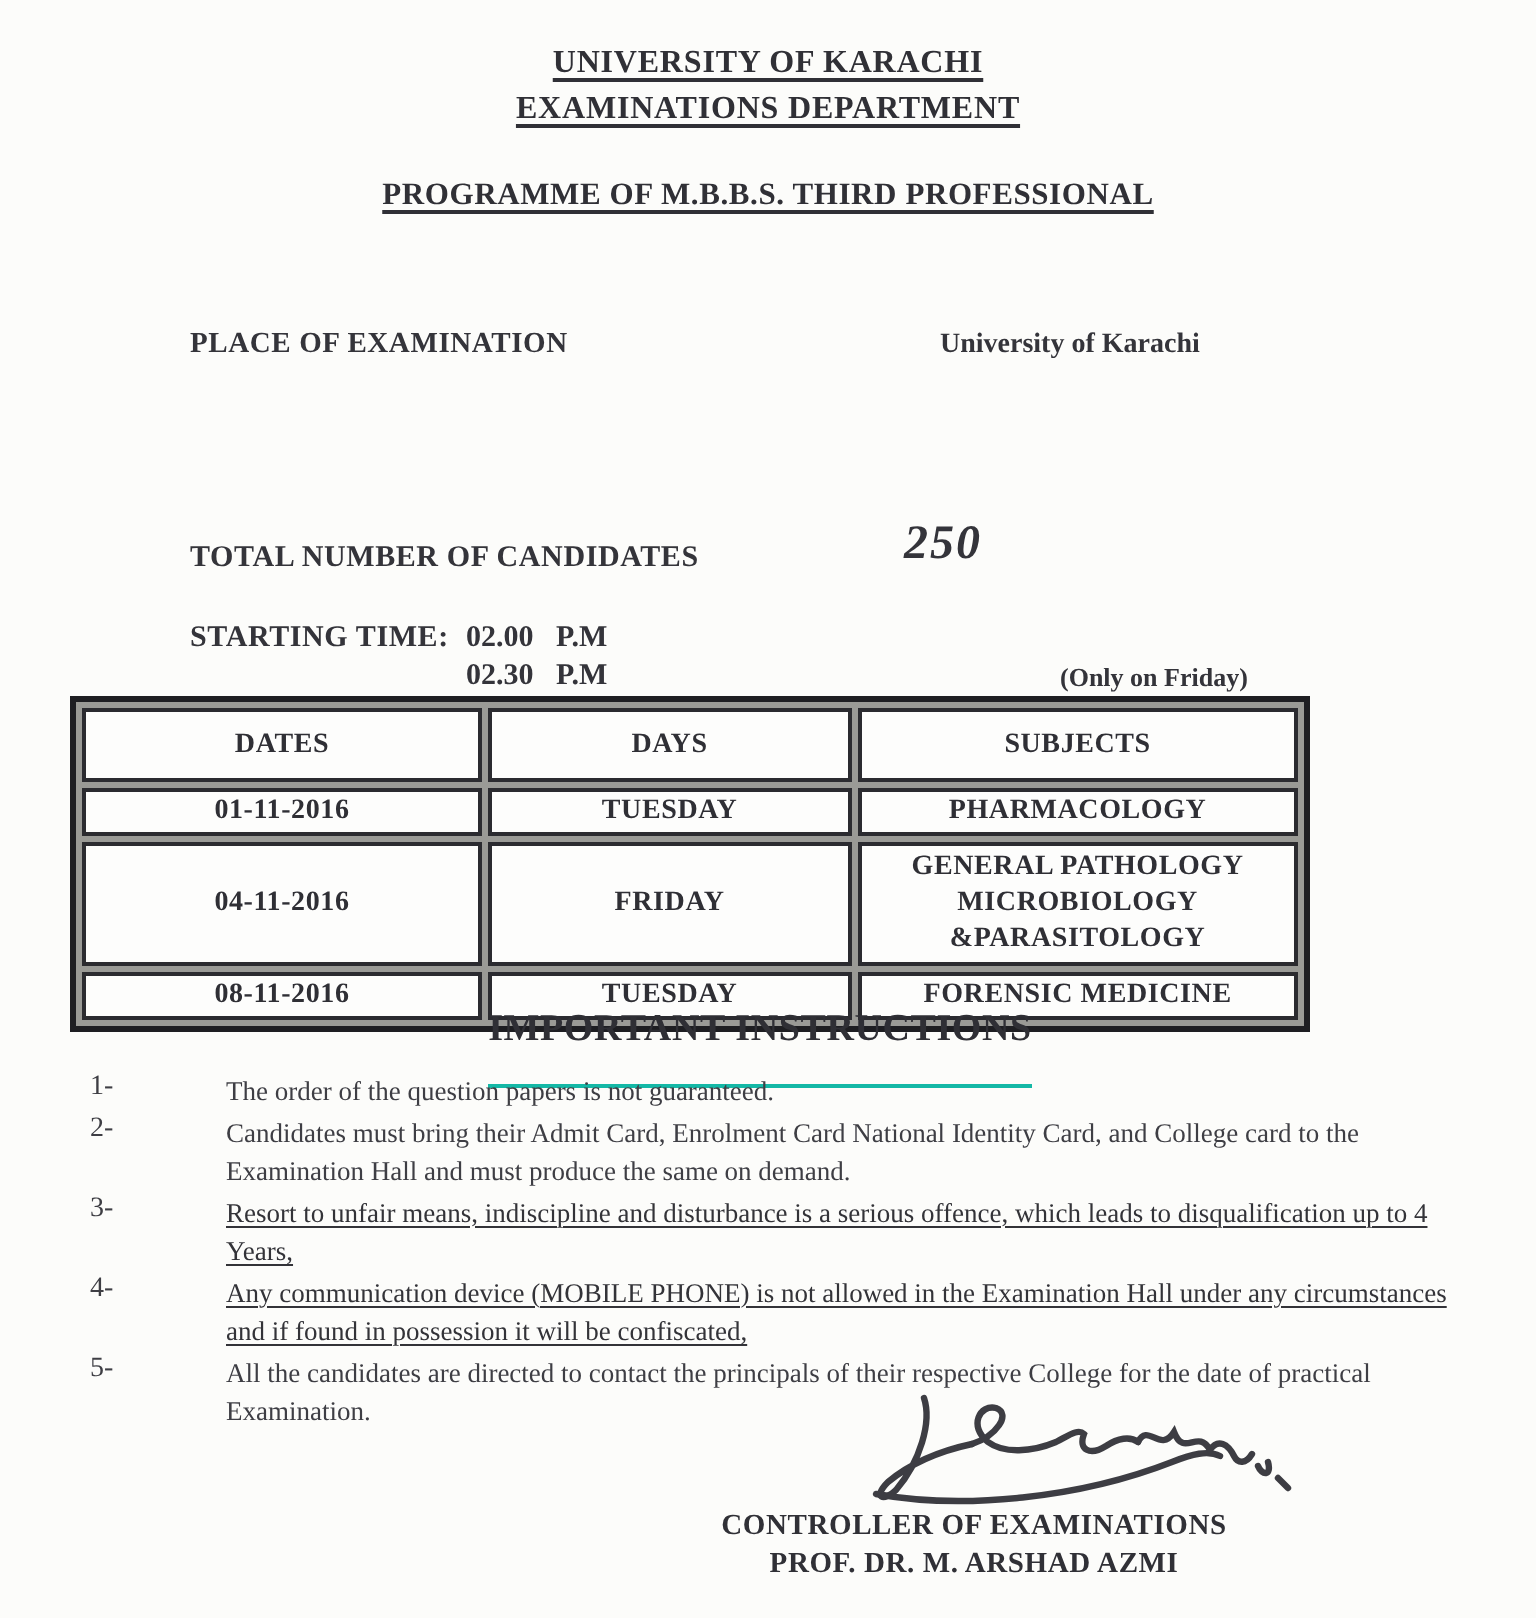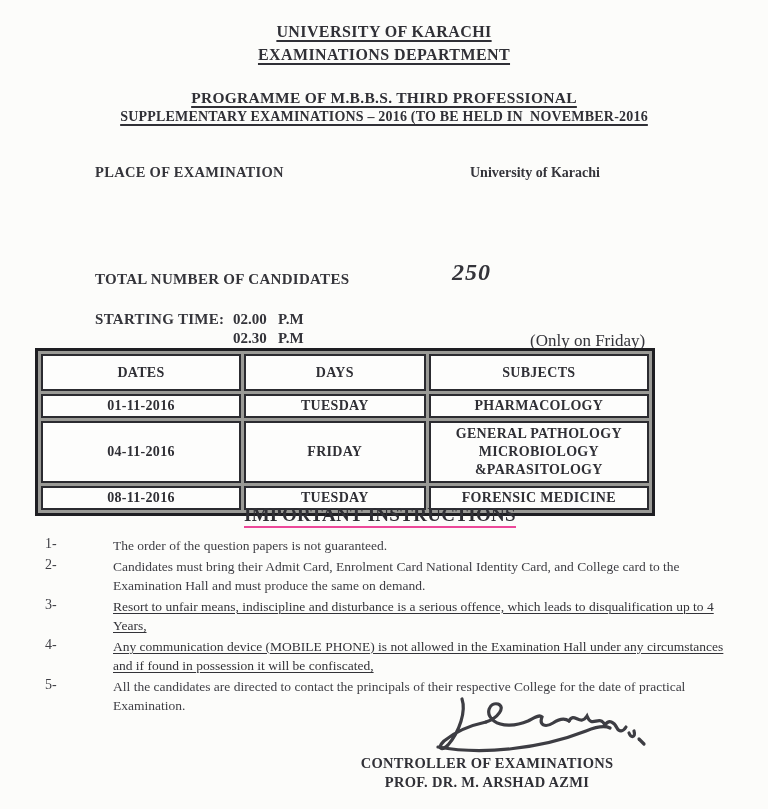--- a/index.html
+++ b/index.html
@@ -37,21 +37,21 @@
   .place-value { position: absolute; top: 162px; left: 470px; font-weight: bold; font-size: 14px; line-height: 21px; }
 
   
   .cand-label { position: absolute; top: 271px; left: 95px; font-weight: bold; font-size: 15px; letter-spacing: 0.3px; }
   .cand-count { position: absolute; top: 259px; left: 452px; font-weight: bold; font-size: 24px; letter-spacing: 1px; font-style: italic; }
 
   
   .time-label { position: absolute; top: 311px; left: 95px; font-weight: bold; font-size: 15px; letter-spacing: 0.3px; }
   .time-1 { position: absolute; top: 311px; left: 233px; font-weight: bold; font-size: 15px; white-space: pre; }
   .time-2 { position: absolute; top: 330px; left: 233px; font-weight: bold; font-size: 15px; white-space: pre; }
-  .time-note { position: absolute; top: 331px; left: 530px; font-weight: normal; font-size: 17px; }
+  .time-note { position: absolute; top: 331px; left: 530px; font-weight: bold; font-size: 13px; }
 
   
   .sched {
     position: absolute; top: 348px; left: 35px;
     border-collapse: separate; border-spacing: 3px;
     background: #98989350;
     background-color: #9a9a96;
     border: 3px solid #1e1e22;
     width: 620px;
   }
@@ -71,21 +71,21 @@
   .col-days  { width: 178px; margin-top: 16px; }
   .col-subj  { width: 216px; }
   .multiline { white-space: pre-line; line-height: 18px; }
 
   
   .instr-title {
     position: absolute; top: 504px; left: 0; width: 760px;
     text-align: center; font-weight: bold; font-size: 19px; color: #2f2f35;
     letter-spacing: 0.3px;
   }
-  .instr-title span { border-bottom: 2px solid #ec4899; padding-bottom: 1px; }
+  .instr-title span { border-bottom: 2px solid #14b8a6; padding-bottom: 17px; }
   .instr-list { position: absolute; top: 536px; left: 45px; width: 700px; }
   .instr-item { display: flex; margin-bottom: 1px; }
   .instr-num { flex: 0 0 68px; font-size: 14px; color: #3e3e44; }
   .instr-text { flex: 1 1 auto; max-width: 628px; font-size: 13.5px; line-height: 19.5px; color: #3e3e44; }
   .instr-text.emph {
     font-weight: normal; color: #333338;
     text-decoration: underline; text-decoration-thickness: 1.2px; text-underline-offset: 2px;
   }
 
   
@@ -101,21 +101,20 @@
 
 <div class="page">
 
   <div class="org-block">
     <div class="line">UNIVERSITY OF KARACHI</div>
     <div class="line">EXAMINATIONS DEPARTMENT</div>
   </div>
 
   <div class="title-block">
     <div class="t1">PROGRAMME OF M.B.B.S. THIRD PROFESSIONAL</div>
-    <div class="t2">SUPPLEMENTARY EXAMINATIONS – 2016 (TO BE HELD IN  NOVEMBER-2016</div>
   </div>
 
   <div class="place-label">PLACE OF EXAMINATION</div>
   <div class="place-value">
     <div>University of Karachi</div>
   </div>
 
   <div class="cand-label">TOTAL NUMBER OF CANDIDATES</div>
   <div class="cand-count">250</div>
 

